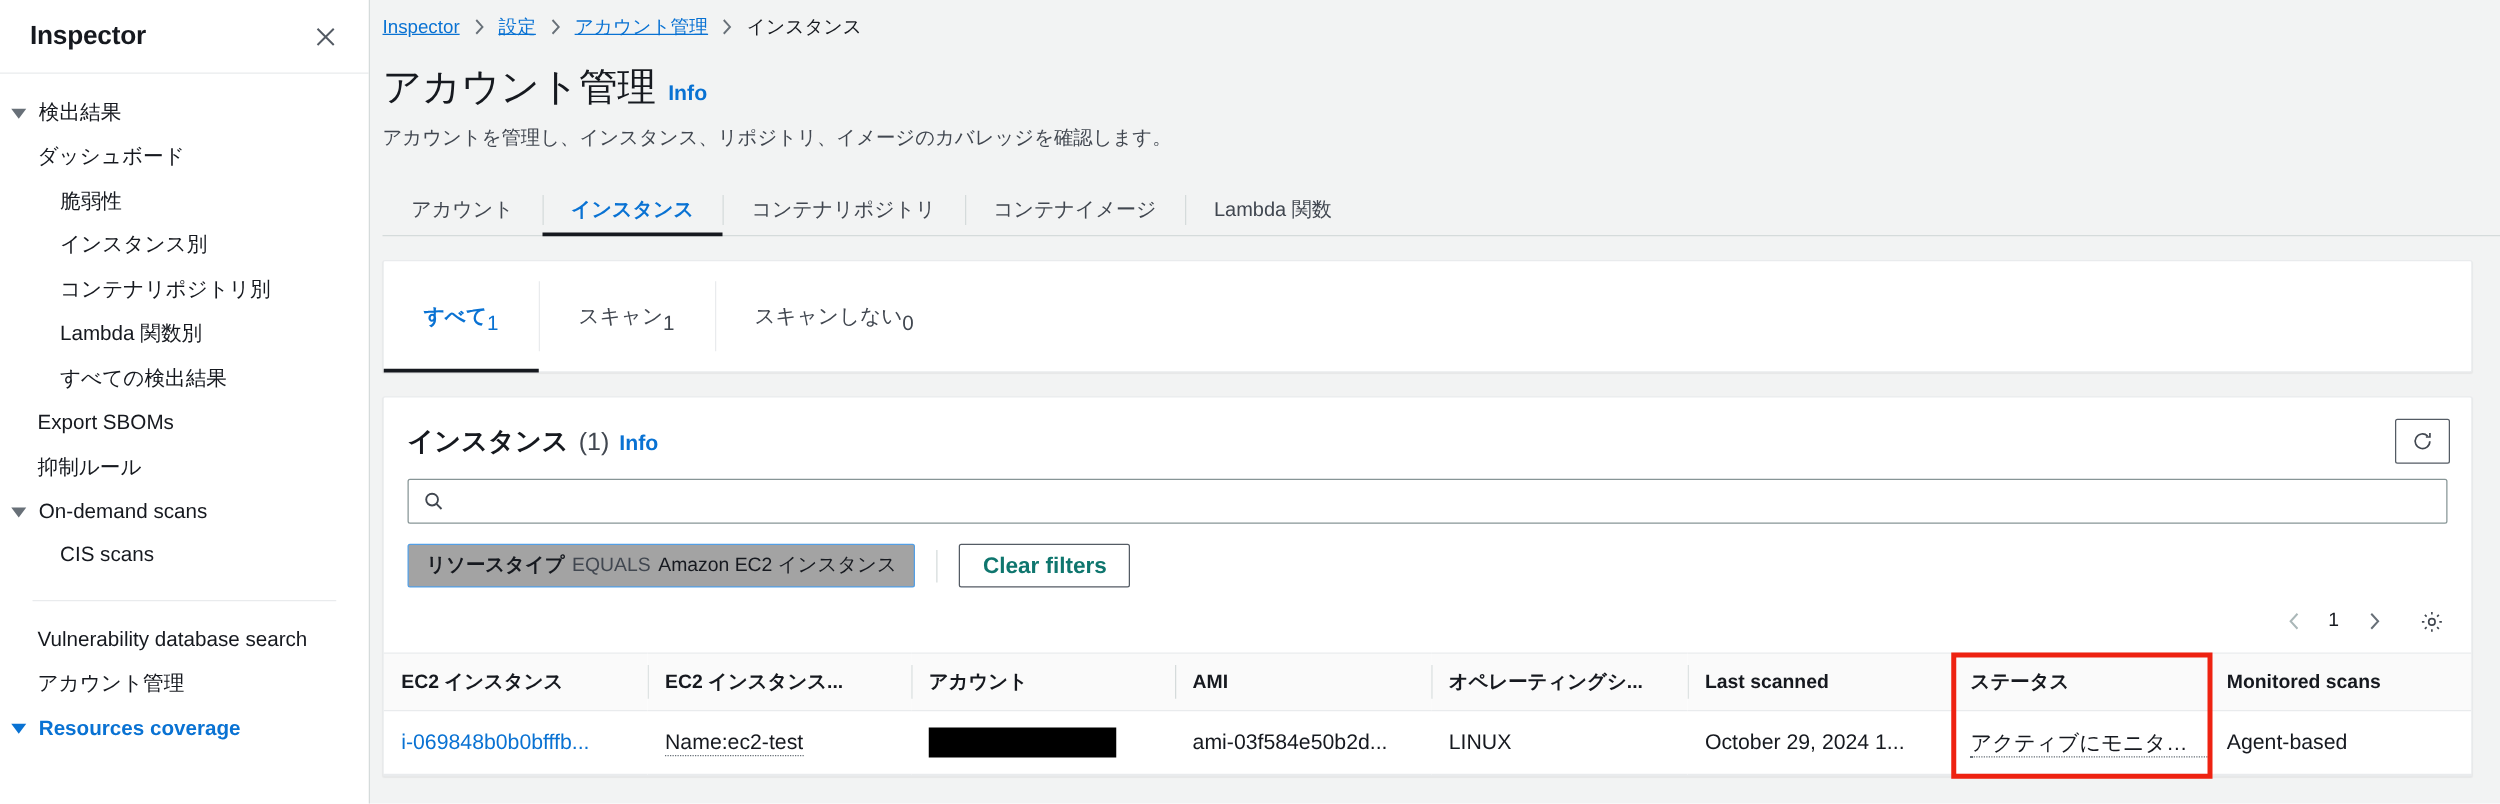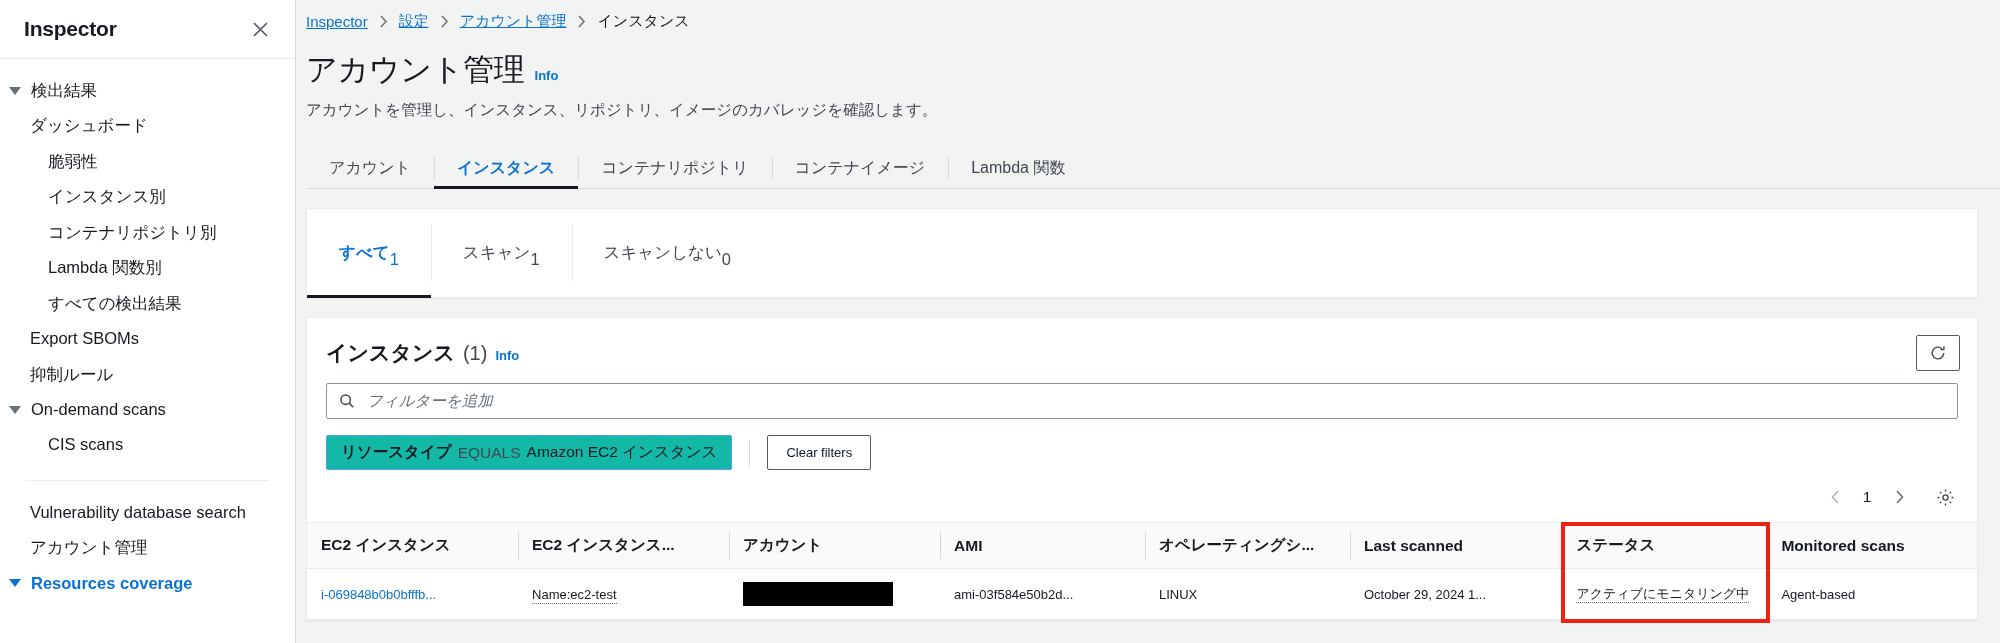--- a/index.html
+++ b/index.html
@@ -66,21 +66,21 @@
   .crumb.current { color: #16191f; text-decoration: none; cursor: default; }
   .crumb-sep {
     margin: 0 11px; color: #687078; font-size: 13px;
     display: inline-flex; align-items: center;
   }
   .crumb-sep svg { display: block; }
 
   .page-head { padding: 18px 0 0 10px; }
   .page-title-row { display: flex; align-items: baseline; gap: 10px; }
   .page-title { font-size: 31px; font-weight: normal; color: #16191f; letter-spacing: -0.3px; }
-  .info-link { font-size: 13px; font-weight: bold; color: #0972d3; cursor: pointer; }
+  .info-link { font-size: 17px; font-weight: bold; color: #0972d3; cursor: pointer; }
   .page-desc { font-size: 15.5px; color: #414750; margin-top: 9px; }
 
   
   .tabs {
     display: flex; align-items: stretch;
     margin: 27px 0 0 10px;
     border-bottom: 1px solid #d5dbdb;
     height: 41px;
   }
   .tab {
@@ -160,33 +160,33 @@
     font-style: italic;
   }
   .search-input::placeholder { color: #687078; font-style: italic; }
 
   .filters-row {
     display: flex; align-items: center; gap: 0;
     padding: 16px 19px 0 19px;
   }
   .filter-token {
     border: 1px solid #539fe5; border-radius: 2px;
-    background: #14b8a6;
+    background: #a3a3a3;
     height: 35px; display: flex; align-items: center;
     padding: 16px 14px; font-size: 15.5px; color: #16191f;
     cursor: pointer; white-space: nowrap;
   }
   .filter-token .tk-key { font-weight: bold; }
   .filter-token .tk-op { color: #414750; margin: 0 6px; }
   .filter-sep { width: 1px; height: 26px; background: #d5dbdb; margin: 0 17px; }
   .clear-btn {
     border: 1px solid #545b64; border-radius: 2px; background: #ffffff;
     height: 35px; padding: 0 18px;
     display: flex; align-items: center; justify-content: center;
-    font-size: 13px; font-weight: normal; color: #0f172a; cursor: pointer;
+    font-size: 18px; font-weight: bold; color: #0f766e; cursor: pointer;
   }
 
   .pager-row {
     display: flex; align-items: center; justify-content: flex-end; gap: 0;
     padding: 10px 15px 8px 0;
   }
   .pager-arrow {
     width: 34px; height: 34px; display: flex; align-items: center; justify-content: center;
     color: #687078; cursor: pointer;
   }
@@ -206,21 +206,21 @@
     text-align: left; font-size: 15.5px; font-weight: bold; color: #16191f;
     padding: 12px 10px 12px 14px; border-top: 1px solid #e9ebed; border-bottom: 1px solid #e9ebed;
     background: #fafafa;
     white-space: nowrap; overflow: hidden; text-overflow: ellipsis;
     position: relative;
   }
   table.data th + th::before {
     content: ""; position: absolute; left: 0; top: 9px; bottom: 9px; width: 1px; background: #d5dbdb;
   }
   table.data td {
-    font-size: 13px; color: #16191f;
+    font-size: 17px; color: #16191f;
     padding: 13px 10px 13px 14px;
     border-bottom: 1px solid #e9ebed;
     white-space: nowrap; overflow: hidden; text-overflow: ellipsis;
     vertical-align: middle;
   }
   td.link-cell a { color: #0972d3; text-decoration: none; cursor: pointer; }
   .dotted { border-bottom: 1px dotted #687078; padding-bottom: 1px; }
   .redacted { display: inline-block; width: 150px; height: 24px; background: #000000; vertical-align: middle; }
 
   
@@ -379,21 +379,20 @@
       </div>
 
       <div class="search-wrap">
         <div class="search-box">
           <span class="search-icon">
             <svg width="16" height="16" viewBox="0 0 18 18" fill="none" stroke="currentColor" stroke-width="1.7">
               <circle cx="7.5" cy="7.5" r="5.3"></circle>
               <path d="M11.4 11.4 L16 16"></path>
             </svg>
           </span>
-          <input class="search-input" type="text" value="" placeholder="フィルターを追加" style="">
         </div>
       </div>
 
       <div class="filters-row">
         <div class="filter-token">
           <span class="tk-key">リソースタイプ</span>
           <span class="tk-op">EQUALS</span>
           <span class="tk-val">Amazon EC2 インスタンス</span>
         </div>
         <div class="filter-sep"></div>

